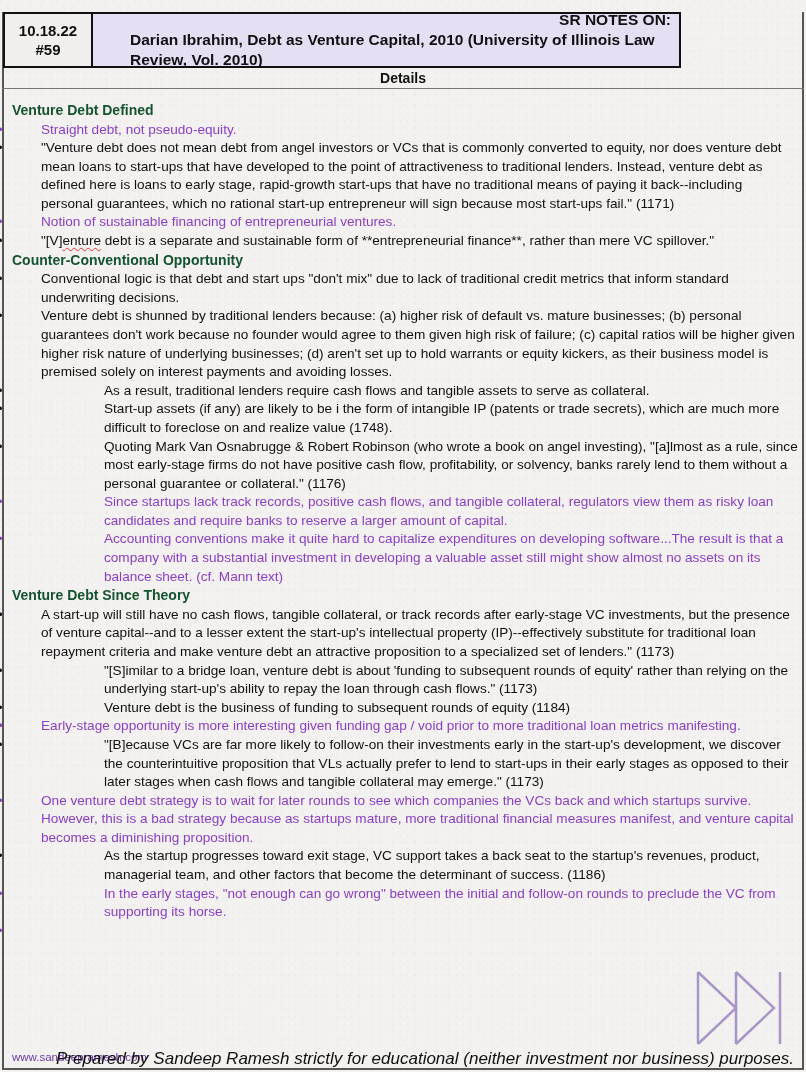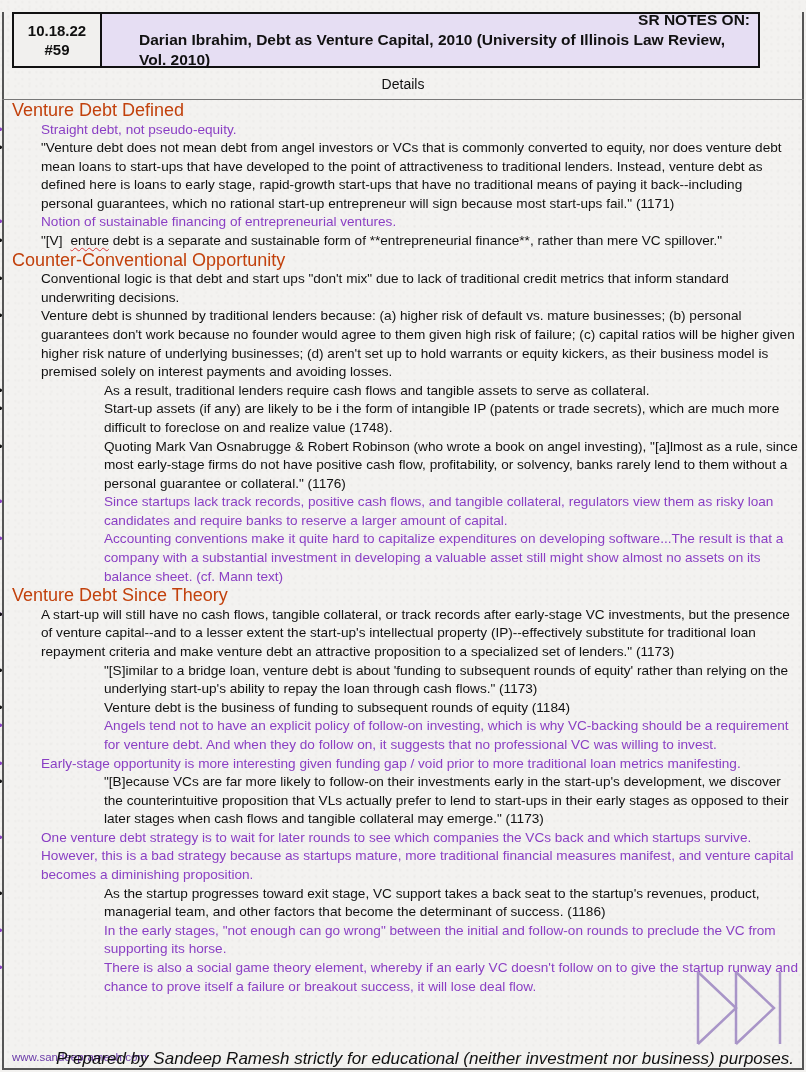--- a/index.html
+++ b/index.html
@@ -15,59 +15,59 @@
       background-image:
         radial-gradient(circle at 20% 30%, rgba(0,0,0,0.025) 0, transparent 2px),
         radial-gradient(circle at 70% 60%, rgba(0,0,0,0.02) 0, transparent 2px);
       background-size: 7px 7px, 11px 11px;
     }
     .page {
       position: absolute; left: 2px; top: 12px; width: 802px; height: 1058px;
       border-left: 2px solid #555; border-right: 2px solid #555; border-bottom: 2px solid #555;
     }
     .header {
-      position: absolute; left: 12px; top: 12px; width: 748px; height: 56px;
+      position: absolute; left: 3px; top: 12px; width: 678px; height: 56px;
       border: 2px solid #111;
       display: flex;
     }
     .header-left {
       width: 88px; border-right: 2px solid #111;
       display: flex; flex-direction: column; align-items: center; justify-content: center;
       font-weight: bold; font-size: 15px; line-height: 19px;
       background: #f1f0ee;
     }
     .header-right {
       flex: 1; background: #e6def3;
       display: flex; flex-direction: column; align-items: flex-end; justify-content: center;
       padding-right: 8px;
       font-weight: bold; font-size: 15.5px; line-height: 20px; padding-left: 37px;
     }
     .details-bar {
-      position: absolute; left: 2px; top: 68px; width: 802px; height: 32px;
+      position: absolute; left: 2px; top: 68px; width: 802px; height: 21px;
       border-bottom: 1px solid #777;
       display: flex; align-items: center; justify-content: center;
-      font-weight: normal; font-size: 14px;
+      font-weight: bold; font-size: 14px;
     }
     .content {
       position: absolute; left: 12px; top: 101px; width: 786px;
       font-size: 13.6px; line-height: 18.6px;
     }
     .section-title {
-      color: #c2410c; font-weight: normal; font-size: 18px; line-height: 19.5px;
+      color: #14532d; font-weight: bold; font-size: 14px; line-height: 19.5px;
     }
     ul { list-style: none; }
     li { position: relative; }
     li .bullet {
       position: absolute; left: -14px; top: 0; font-size: 13px;
     }
     .lvl1 { padding-left: 29px; }
     .lvl2 { padding-left: 92px; }
     .purple { color: #8a3fc4; }
     .black { color: #111; }
-    .squig { text-decoration: underline wavy #d33; text-decoration-thickness: 1px; text-underline-offset: 2px; margin-left: 8px; }
+    .squig { text-decoration: underline wavy #d33; text-decoration-thickness: 1px; text-underline-offset: 2px; }
     .footer-left {
       position: absolute; left: 12px; top: 1051px;
       color: #6a3aa8; font-size: 11.5px;
     }
     .footer-right {
       position: absolute; right: 12px; top: 1049px;
       color: #111; font-style: italic; font-size: 17px;
     }
     .logo {
       position: absolute; left: 694px; top: 968px; width: 100px; height: 80px;
@@ -111,27 +111,27 @@
       <li class="lvl2 black"><span class="bullet">•</span><span>Quoting Mark Van Osnabrugge &amp; Robert Robinson (who wrote a book on angel investing), "[a]lmost as a rule, since most early-stage firms do not have positive cash flow, profitability, or solvency, banks rarely lend to them without a personal guarantee or collateral." (1176)</span></li>
       <li class="lvl2 purple"><span class="bullet">•</span><span>Since startups lack track records, positive cash flows, and tangible collateral, regulators view them as risky loan candidates and require banks to reserve a larger amount of capital.</span></li>
       <li class="lvl2 purple"><span class="bullet">•</span><span>Accounting conventions make it quite hard to capitalize expenditures on developing software...The result is that a company with a substantial investment in developing a valuable asset still might show almost no assets on its balance sheet. (cf. Mann text)</span></li>
     </ul>
     <div class="section-title">Venture Debt Since Theory</div>
     <ul>
       <li class="lvl1 purple"><span class="bullet">•</span></li>
       <li class="lvl1 black"><span class="bullet">•</span><span>A start-up will still have no cash flows, tangible collateral, or track records after early-stage VC investments, but the presence of venture capital--and to a lesser extent the start-up's intellectual property (IP)--effectively substitute for traditional loan repayment criteria and make venture debt an attractive proposition to a specialized set of lenders." (1173)</span></li>
       <li class="lvl2 black"><span class="bullet">•</span><span>"[S]imilar to a bridge loan, venture debt is about 'funding to subsequent rounds of equity' rather than relying on the underlying start-up's ability to repay the loan through cash flows." (1173)</span></li>
       <li class="lvl2 black"><span class="bullet">•</span><span>Venture debt is the business of funding to subsequent rounds of equity (1184)</span></li>
-      <li class="lvl2 purple"><span class="bullet">•</span><span>Angels tend not to have an explicit policy of follow-on investing, which is why VC-backing should be a requirement for venture debt.  And when they do follow on, it suggests that no professional VC was willing to invest.</span></li>
+      <li class="lvl2 purple"><span class="bullet">•</span></li>
       <li class="lvl1 purple"><span class="bullet">•</span><span>Early-stage opportunity is more interesting given funding gap / void prior to more traditional loan metrics manifesting.</span></li>
       <li class="lvl2 black"><span class="bullet">•</span><span>"[B]ecause VCs are far more likely to follow-on their investments early in the start-up's development, we discover the counterintuitive proposition that VLs actually prefer to lend to start-ups in their early stages as opposed to their later stages when cash flows and tangible collateral may emerge." (1173)</span></li>
       <li class="lvl1 purple"><span class="bullet">•</span><span>One venture debt strategy is to wait for later rounds to see which companies the VCs back and which startups survive.  However, this is a bad strategy because as startups mature, more traditional financial measures manifest, and venture capital becomes a diminishing proposition.</span></li>
       <li class="lvl2 black"><span class="bullet">•</span><span>As the startup progresses toward exit stage, VC support takes a back seat to the startup's revenues, product, managerial team, and other factors that become the determinant of success.  (1186)</span></li>
       <li class="lvl2 purple"><span class="bullet">•</span><span>In the early stages, "not enough can go wrong" between the initial and follow-on rounds to preclude the VC from supporting its horse.</span></li>
-      <li class="lvl2 purple"><span class="bullet">•</span><span>There is also a social game theory element, whereby if an early VC doesn't follow on to give the startup runway and chance to prove itself a failure or breakout success, it will lose deal flow.</span></li>
+      <li class="lvl2 purple"><span class="bullet">•</span></li>
     </ul>
   </div>
 
 <svg class="logo" viewBox="0 0 100 80">
   <g fill="none" stroke="#8a6fb8" stroke-width="2.5">
     <line x1="4" y1="4" x2="4" y2="76"></line>
     <polyline points="4,4 42,40 4,76"></polyline>
     <line x1="42" y1="4" x2="42" y2="76"></line>
     <polyline points="42,4 80,40 42,76"></polyline>
     <line x1="86" y1="4" x2="86" y2="76"></line>

